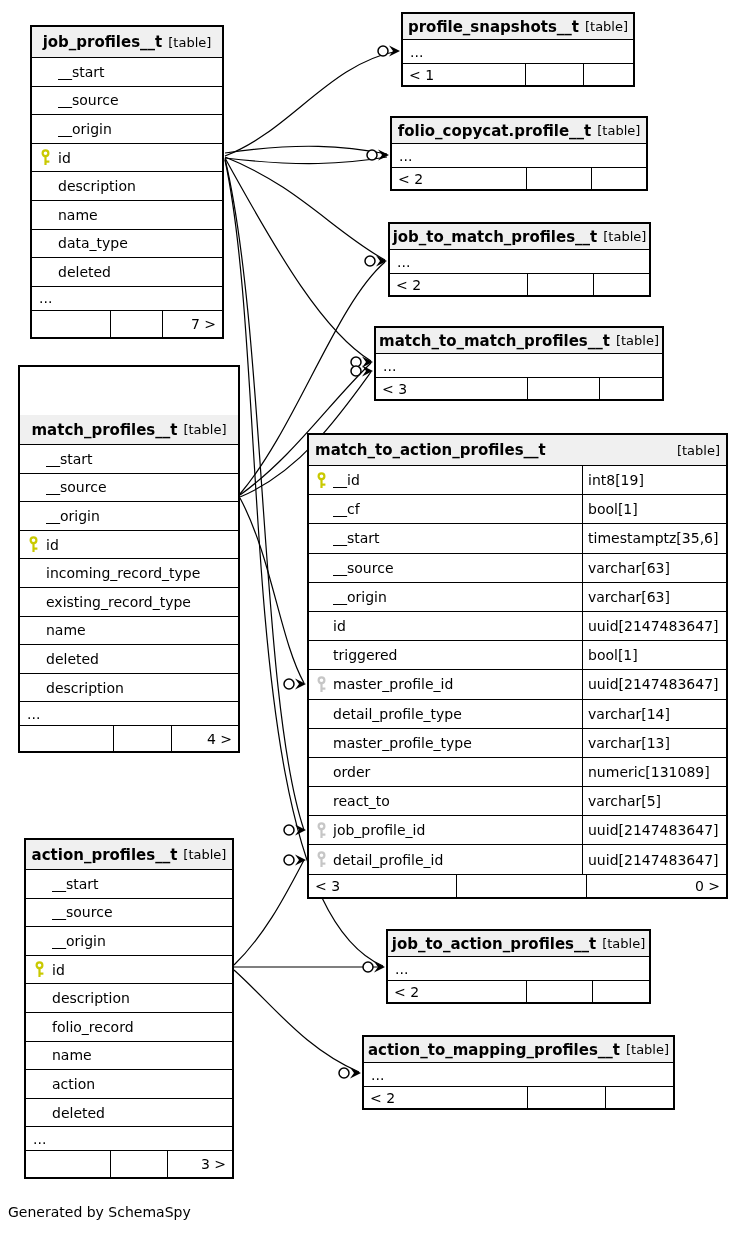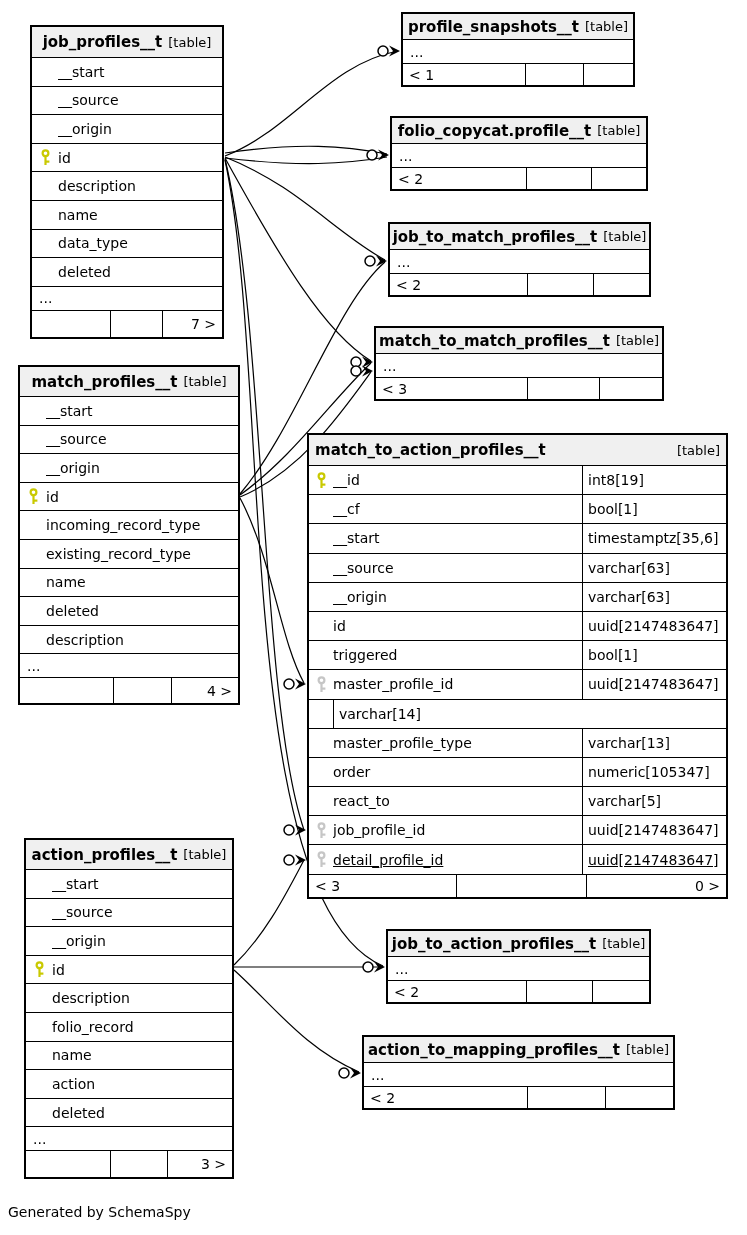--- a/index.html
+++ b/index.html
@@ -235,67 +235,68 @@
               <circle cx="5.5" cy="4.3" r="2.9" fill="none" stroke="#c6c6c6" stroke-width="2.2"></circle>
               <line x1="5.5" y1="7.2" x2="5.5" y2="16" stroke="#c6c6c6" stroke-width="2.2"></line>
               <line x1="5.5" y1="12.6" x2="9.4" y2="12.6" stroke="#c6c6c6" stroke-width="2.2"></line>
             </svg>
           </span>
           <span class="colname">master_profile_id</span>
           <span class="coltype" style="width: 144px;">uuid[2147483647]</span>
         </div>
         <div class="row" style="height: 29.2px;">
           <span class="keyslot narrow"></span>
+          <span class="colname">detail_profile_type</span>
           <span class="coltype" style="width: 144px;">varchar[14]</span>
         </div>
         <div class="row" style="height: 29.2px;">
           <span class="keyslot narrow"></span>
           <span class="colname">master_profile_type</span>
           <span class="coltype" style="width: 144px; text-align: center;">varchar[13]</span>
         </div>
         <div class="row" style="height: 29.2px;">
           <span class="keyslot narrow"></span>
           <span class="colname">order</span>
-          <span class="coltype" style="width: 144px;">numeric[105347]</span>
+          <span class="coltype" style="width: 144px;">numeric[131089]</span>
         </div>
         <div class="row" style="height: 29.2px;">
           <span class="keyslot narrow"></span>
           <span class="colname">react_to</span>
           <span class="coltype" style="width: 144px;">varchar[5]</span>
         </div>
         <div class="row" style="height: 29.2px;">
           <span class="keyslot narrow">
             <svg width="11" height="17" viewBox="0 0 11 17">
               <circle cx="5.5" cy="4.3" r="2.9" fill="none" stroke="#c6c6c6" stroke-width="2.2"></circle>
               <line x1="5.5" y1="7.2" x2="5.5" y2="16" stroke="#c6c6c6" stroke-width="2.2"></line>
               <line x1="5.5" y1="12.6" x2="9.4" y2="12.6" stroke="#c6c6c6" stroke-width="2.2"></line>
             </svg>
           </span>
           <span class="colname">job_profile_id</span>
           <span class="coltype" style="width: 144px;">uuid[2147483647]</span>
         </div>
-        <div class="row" style="height: 29.2px; text-decoration: underline;">
+        <div class="row" style="height: 29.2px;">
           <span class="keyslot narrow">
             <svg width="11" height="17" viewBox="0 0 11 17">
               <circle cx="5.5" cy="4.3" r="2.9" fill="none" stroke="#c6c6c6" stroke-width="2.2"></circle>
               <line x1="5.5" y1="7.2" x2="5.5" y2="16" stroke="#c6c6c6" stroke-width="2.2"></line>
               <line x1="5.5" y1="12.6" x2="9.4" y2="12.6" stroke="#c6c6c6" stroke-width="2.2"></line>
             </svg>
           </span>
           <span class="colname">detail_profile_id</span>
           <span class="coltype" style="width: 144px;">uuid[2147483647]</span>
         </div>
         <div class="footer" style="height: 23px;">
           <span class="fcell c1" style="width: 147px;">&lt; 3</span>
           <span class="fcell c2" style="width: 130px;"></span>
           <span class="fcell c3" style="width: 140px;">0 &gt;</span>
         </div>
       </div>
       <div class="tbl" style="left: 18px; top: 365px; width: 222px; background: rgb(255, 255, 255);">
-        <div class="tbl-header" style="height: 29px; background: rgb(240, 240, 240);">
+        <div class="tbl-header" style="height: 29px; background: rgb(240, 240, 240); margin-top: 48px;">
           <span class="tbl-title">match_profiles__t</span>
           <span class="tbl-tag">[table]</span>
         </div>
         <div class="row" style="height: 28.6px;">
           <span class="keyslot"></span>
           <span class="colname">__start</span>
         </div>
         <div class="row" style="height: 28.6px;">
           <span class="keyslot"></span>
           <span class="colname">__source</span>

